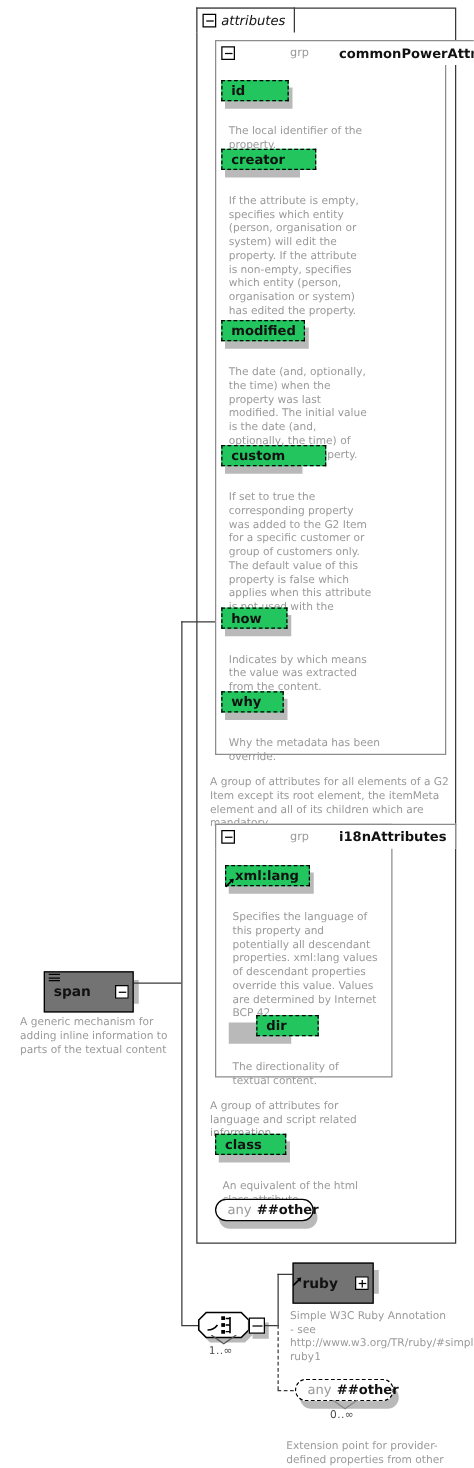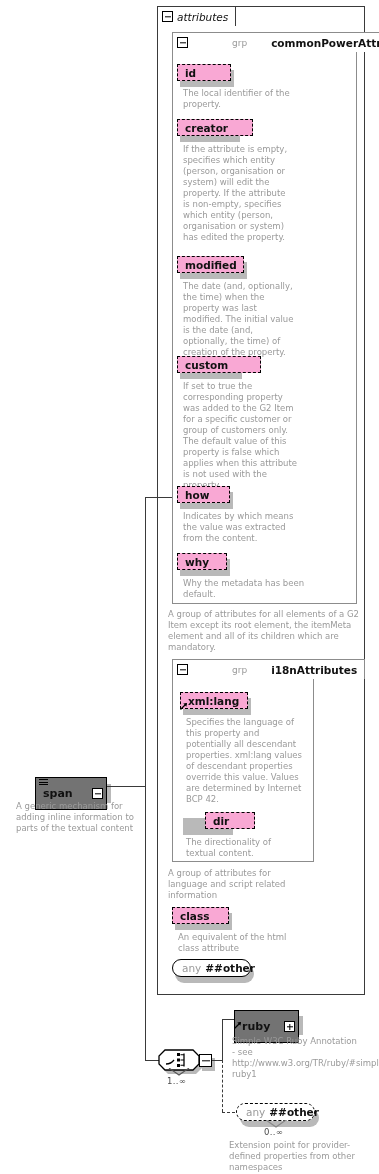--- a/index.html
+++ b/index.html
@@ -7,20 +7,21 @@
     width:379px;height:1174px;position:relative;overflow:hidden;
     font-family:"DejaVu Sans","Liberation Sans",sans-serif;
     -webkit-font-smoothing:none;
   }
   .abs{position:absolute;}
 
   
   .doc{
     color:#9a9a9a;font-size:8.5px;line-height:11px;
     font-family:"DejaVu Sans","Liberation Sans",sans-serif;
+    margin-top:12px;
   }
   .occ{
     color:#4a4a4a;font-size:8.5px;line-height:10px;letter-spacing:.3px;
   }
 
   
   .cont{border:1px solid #3a3a3a;background:#fff;box-sizing:border-box;}
   .cont.inner{border:1px solid #8c8c8c;}
   .cont-tab{
     position:absolute;top:-1px;left:-1px;height:20px;
@@ -42,21 +43,21 @@
     content:"";position:absolute;left:1.5px;right:1.5px;top:50%;
     height:1.4px;background:#000;transform:translateY(-50%);
   }
   .ctrl.plus::after{
     content:"";position:absolute;top:1.5px;bottom:1.5px;left:50%;
     width:1.4px;background:#000;transform:translateX(-50%);
   }
 
   
   .node{
-    position:absolute;box-sizing:border-box;background:#f9a8d4;
+    position:absolute;box-sizing:border-box;background:#22c55e;
     display:flex;align-items:center;justify-content:flex-start;
     padding:0 7px;height:17px;
     font-size:10.5px;font-weight:bold;color:#111;white-space:nowrap;
   }
   .node.dashed{border:1.4px dashed #000;}
   .shadow{position:absolute;background:#b9b9b9;}
 
   
   .elbox{
     position:absolute;box-sizing:border-box;background:#737373;border:1.4px solid #000;
@@ -146,21 +147,21 @@
 <div class="abs shadow" style="left:180px;top:492px;width:53px;height:17px;"></div>
 <div class="node dashed" style="left:177px;top:486px;width:53px;">
   <span>how</span>
 </div>
 <div class="abs doc" style="left:183px;top:511px;width:116px;">Indicates by which means the value was extracted from the content.</div>
 
 <div class="abs shadow" style="left:180px;top:559px;width:50px;height:17px;"></div>
 <div class="node dashed" style="left:177px;top:553px;width:50px;">
   <span>why</span>
 </div>
-<div class="abs doc" style="left:183px;top:578px;width:134px;">Why the metadata has been default.</div>
+<div class="abs doc" style="left:183px;top:578px;width:134px;">Why the metadata has been override.</div>
 
 <div class="abs doc" style="left:168px;top:609px;width:196px;">A group of attributes for all elements of a G2 Item except its root element, the itemMeta element and all of its children which are mandatory.</div>
 
 <div class="abs cont inner" style="left:172px;top:659px;width:142px;height:203px;">
   <div class="cont-tab inner" style="left:-1px;top:-1px;">
     <span class="ctrl"></span>
     <span class="grp-kw">grp</span>
     <span class="tab-title grpname">i18nAttributes</span>
   </div>
 </div>

